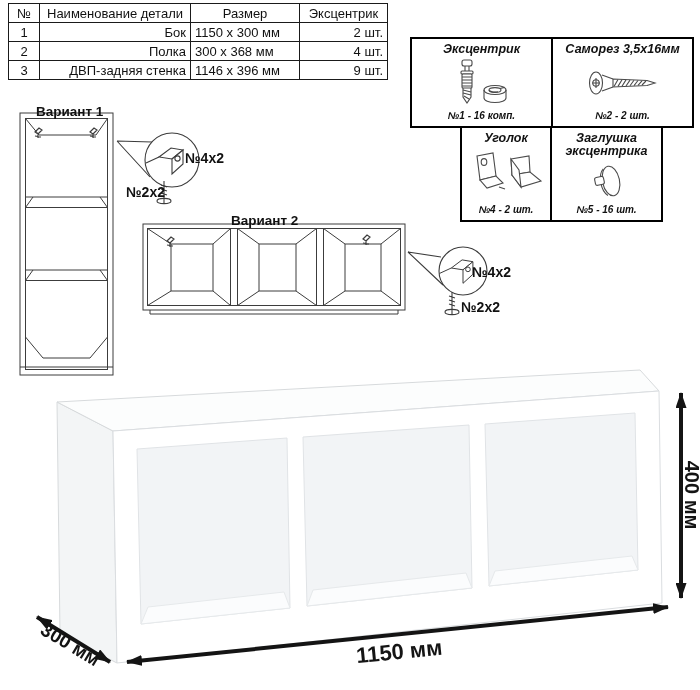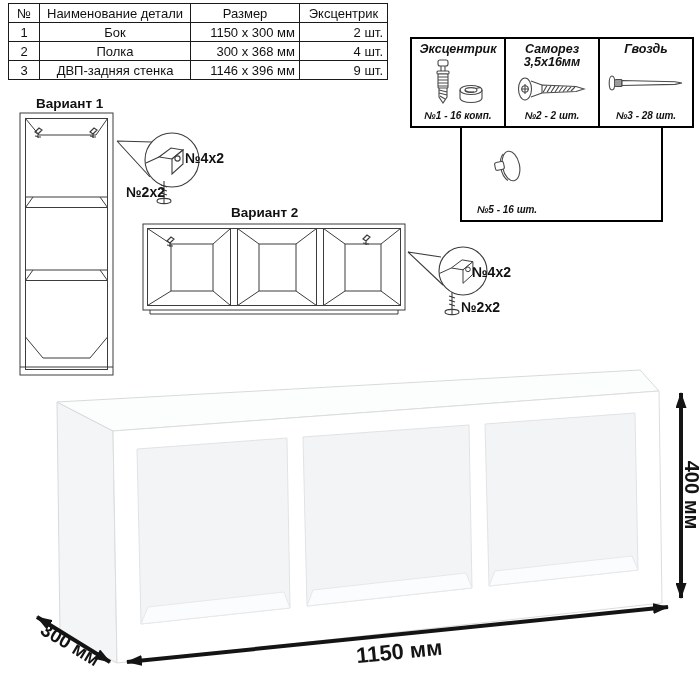--- a/index.html
+++ b/index.html
@@ -11,40 +11,40 @@
   .art{position:absolute;left:0;top:0;width:700px;height:690px;}
 
   
   .parts-table{position:absolute;left:8px;top:3px;border-collapse:collapse;background:#fff;}
   .parts-table th,.parts-table td{
     border:1.5px solid #1a1a1a;font-size:13px;font-weight:400;line-height:1;
     padding:2.5px 4px;white-space:nowrap;color:#111;
   }
   .parts-table th{text-align:center;}
   .c-num{width:22px;text-align:center;}
-  .c-name{width:142px;text-align:center;padding-left:6px;}
-  .c-size{width:100px;text-align:right;}
+  .c-name{width:142px;text-align:right;padding-left:6px;}
+  .c-size{width:100px;text-align:left;}
   .c-qty{width:79px;text-align:right;}
 
   
   .hw-top,.hw-bottom{position:absolute;border:2px solid #000;display:flex;box-sizing:border-box;background:#fff;}
   .hw-top{left:410px;top:37px;width:284px;height:91px;}
   .hw-bottom{left:460px;top:126px;width:203px;height:96px;}
   .hw-cell{flex:1;border-right:2px solid #000;display:flex;flex-direction:column;align-items:center;box-sizing:border-box;min-width:0;font-style:italic;}
   .hw-cell:last-child{border-right:none;}
   .hw-bottom .hw-cell:first-child{flex:0 0 90px;}
   .hw-title{font-weight:bold;font-size:12.5px;line-height:13px;text-align:center;margin-top:4px;}
   .hw-icon{flex:1;display:flex;align-items:center;justify-content:center;overflow:hidden;}
   .hw-qty{font-weight:bold;font-size:10px;line-height:13px;margin-bottom:4px;white-space:nowrap;}
 
   
   .lbl{position:absolute;font-weight:bold;font-size:14px;white-space:nowrap;color:#111;}
   .lbl-title{font-size:13.5px;}
-  #v1-title{left:36px;top:96px;}
-  #v2-title{left:231px;top:205px;}
+  #v1-title{left:36px;top:104px;}
+  #v2-title{left:231px;top:213px;}
   #c1-bracket{left:185px;top:150px;}
   #c1-screw{left:126px;top:184px;}
   #c2-bracket{left:472px;top:264px;}
   #c2-screw{left:461px;top:299px;}
 
   .dim-text{font-weight:bold;fill:#141414;}
 </style>
 </head>
 <body>
 
@@ -193,36 +193,40 @@
       <svg width="72" height="26" viewBox="0 0 72 26" stroke="#4a4a4a" fill="#fff" stroke-width="1.1">
         <ellipse cx="9" cy="13" rx="6.5" ry="11"></ellipse>
         <circle cx="9" cy="13" r="3.2" fill="none"></circle>
         <path d="M5,13 H13 M9,8 V18 M15,5 L26,9 M15,21 L26,17" fill="none"></path>
         <path d="M26,9 L60,10.5 L68,13 L60,15.5 L26,17 Z"></path>
         <path d="M27,16.6 L31,9.6 M31,16.4 L35,9.7 M35,16.2 L39,9.9 M39,16 L43,10.1 M43,15.8 L47,10.3 M47,15.6 L51,10.5 M51,15.3 L55,10.8 M55,15 L59,11" fill="none"></path>
       </svg>
     </div>
     <div class="hw-qty">№2 - 2 шт.</div>
   </div>
-  <div class="hw-cell">
-    <div class="hw-title">Гвоздь</div>
-    <div class="hw-icon">
-      <svg width="78" height="18" viewBox="0 0 78 18" stroke="#4a4a4a" fill="#fff" stroke-width="1.1">
-        <ellipse cx="5" cy="9" rx="2.8" ry="7"></ellipse>
-        <rect x="8" y="5.5" width="7" height="7" rx="1"></rect>
-        <path d="M10,5.5 V12.5 M12,5.5 V12.5 M14,5.5 V12.5" fill="none"></path>
-        <path d="M15,6.5 L68,7.8 L75,9 L68,10.4 L15,11.5 Z"></path>
-      </svg>
-    </div>
-    <div class="hw-qty">№3 - 28 шт.</div>
-  </div>
 </div>
 
 <div class="hw-bottom">
   <div class="hw-cell">
+    <div class="hw-title">Уголок</div>
+    <div class="hw-icon">
+      <svg width="78" height="46" viewBox="0 0 78 46" stroke="#4a4a4a" fill="#fff" stroke-width="1.1">
+        <path d="M10,5 L26,2 L29,25 L13,29 Z"></path>
+        <ellipse cx="17" cy="11" rx="2.8" ry="3.4" fill="none"></ellipse>
+        <path d="M13,29 L29,25 L36,32 L20,37 Z"></path>
+        <path d="M44,8 L62,5 L63,21 L45,24 Z"></path>
+        <path d="M45,24 L63,21 L74,30 L54,36 Z"></path>
+        <path d="M44,8 L45,24 L54,36 L52,19 Z"></path>
+        <path d="M32,36 l6,2" fill="none"></path>
+      </svg>
+    </div>
+    <div class="hw-qty">№4 - 2 шт.</div>
+  </div>
+  <div class="hw-cell">
+    <div class="hw-title">Заглушка эксцентрика</div>
     <div class="hw-icon">
       <svg width="44" height="42" viewBox="0 0 44 42" stroke="#4a4a4a" fill="#fff" stroke-width="1.1">
         <ellipse cx="26" cy="21" rx="8.5" ry="15" transform="rotate(-12 26 21)"></ellipse>
         <path d="M21,7.5 a8.5,15 0 0 0 -1,27" fill="none" transform="rotate(-12 26 21)"></path>
         <rect x="10" y="17" width="9" height="8" rx="2" transform="rotate(-12 14 21)"></rect>
       </svg>
     </div>
     <div class="hw-qty">№5 - 16 шт.</div>
   </div>
 </div>

